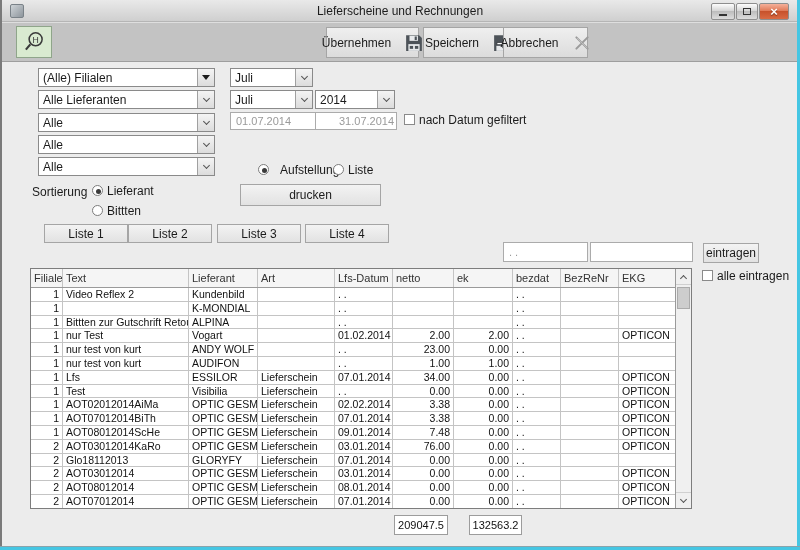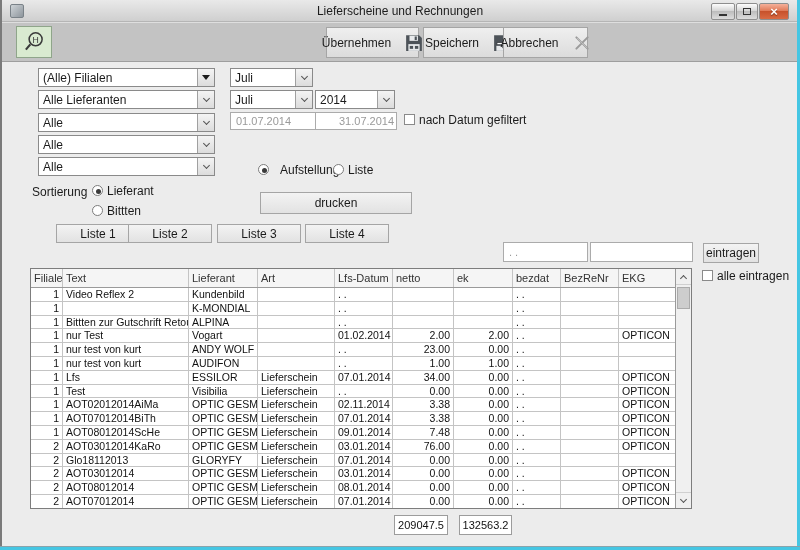--- a/index.html
+++ b/index.html
@@ -187,23 +187,23 @@
   <span class="label" style="left:280px;top:163px;">Aufstellung</span>
   <span class="radio" style="left:333px;top:164px;"></span>
   <span class="label" style="left:348px;top:163px;">Liste</span>
 
   <span class="label" style="left:32px;top:185px;">Sortierung</span>
   <span class="radio sel" style="left:92px;top:185px;"></span>
   <span class="label" style="left:107px;top:184px;">Lieferant</span>
   <span class="radio" style="left:92px;top:205px;"></span>
   <span class="label" style="left:107px;top:204px;">Bittten</span>
 
-  <div class="btn" style="left:240px;top:192px;width:152px;height:22px;margin-left:20px;">drucken</div>
-
-  <div class="btn" style="left:56px;top:224px;width:84px;height:19px;">Liste 1</div>
+  <div class="btn" style="left:240px;top:184px;width:141px;height:22px;">drucken</div>
+
+  <div class="btn" style="left:44px;top:224px;width:84px;height:19px;">Liste 1</div>
   <div class="btn" style="left:128px;top:224px;width:84px;height:19px;">Liste 2</div>
   <div class="btn" style="left:217px;top:224px;width:84px;height:19px;">Liste 3</div>
   <div class="btn" style="left:305px;top:224px;width:84px;height:19px;">Liste 4</div>
 
   <div class="txt" style="left:503px;top:242px;width:85px;height:20px;">. .</div>
   <div class="txt" style="left:590px;top:242px;width:103px;height:20px;"></div>
   <div class="btn" style="left:703px;top:243px;width:56px;height:20px;">eintragen</div>
   <span class="checkbox" style="left:702px;top:270px;"></span>
   <span class="label" style="left:717px;top:269px;">alle eintragen</span>
 
@@ -315,21 +315,21 @@
           <div class="cell c6">0.00</div>
           <div class="cell c7">. .</div>
           <div class="cell c8"></div>
           <div class="cell c9">OPTICON</div>
         </div>
         <div class="trow">
           <div class="cell c0">1</div>
           <div class="cell c1">AOT02012014AiMa</div>
           <div class="cell c2">OPTIC GESMBH</div>
           <div class="cell c3">Lieferschein</div>
-          <div class="cell c4">02.11.2014</div>
+          <div class="cell c4">02.02.2014</div>
           <div class="cell c5">3.38</div>
           <div class="cell c6">0.00</div>
           <div class="cell c7">. .</div>
           <div class="cell c8"></div>
           <div class="cell c9">OPTICON</div>
         </div>
         <div class="trow">
           <div class="cell c0">1</div>
           <div class="cell c1">AOT07012014BiTh</div>
           <div class="cell c2">OPTIC GESMBH</div>
@@ -431,18 +431,18 @@
           <span class="chev up"></span>
         </div>
       <div class="sthumb"></div>
       <div class="sarrow down">
           <span class="chev"></span>
         </div>
     </div>
   </div>
 
   <div class="total" style="left:394px;top:515px;width:54px;">209047.5</div>
-  <div class="total" style="left:459px;top:515px;width:53px;">132563.2</div>
+  <div class="total" style="left:469px;top:515px;width:53px;">132563.2</div>
 
   <div class="edge-left"></div>
   <div class="edge-right"></div>
   <div class="edge-bottom"></div>
 </div>
 
 </body></html>

